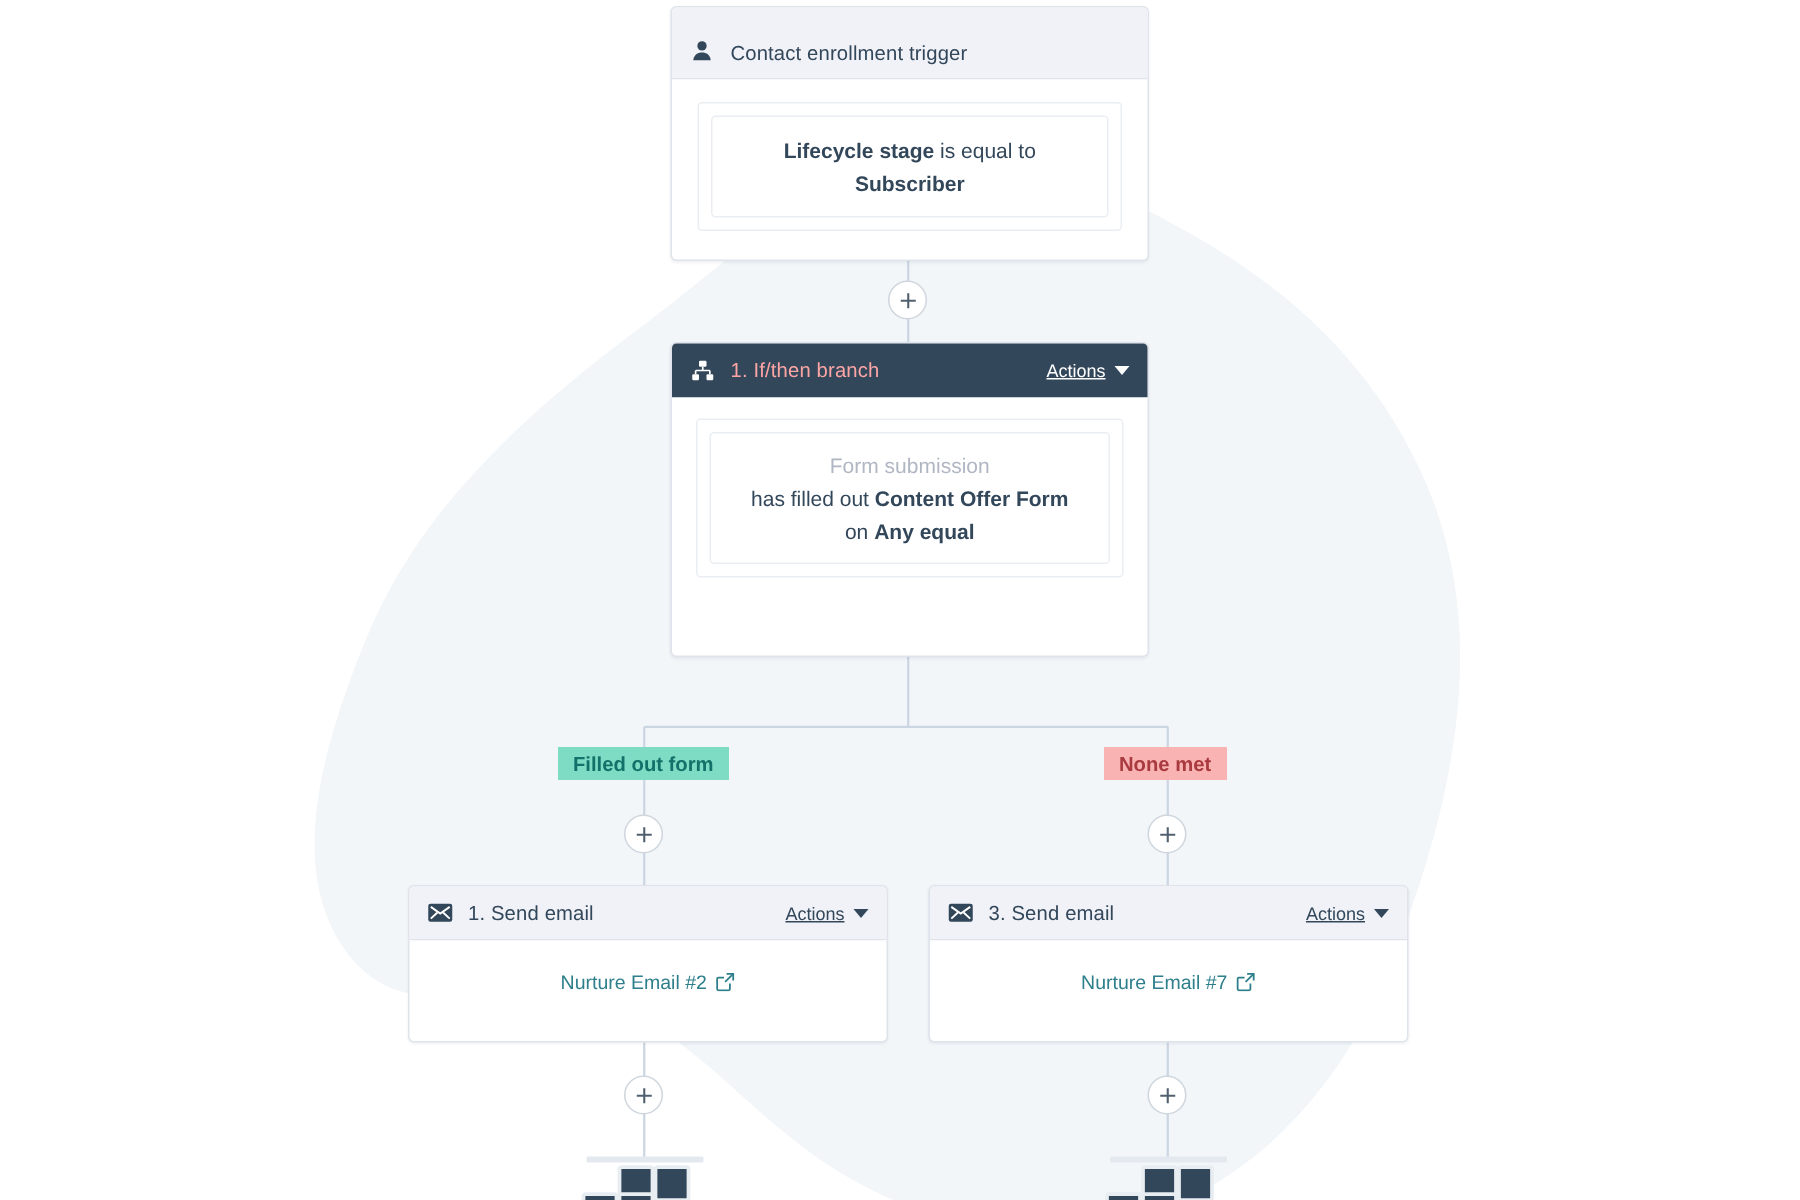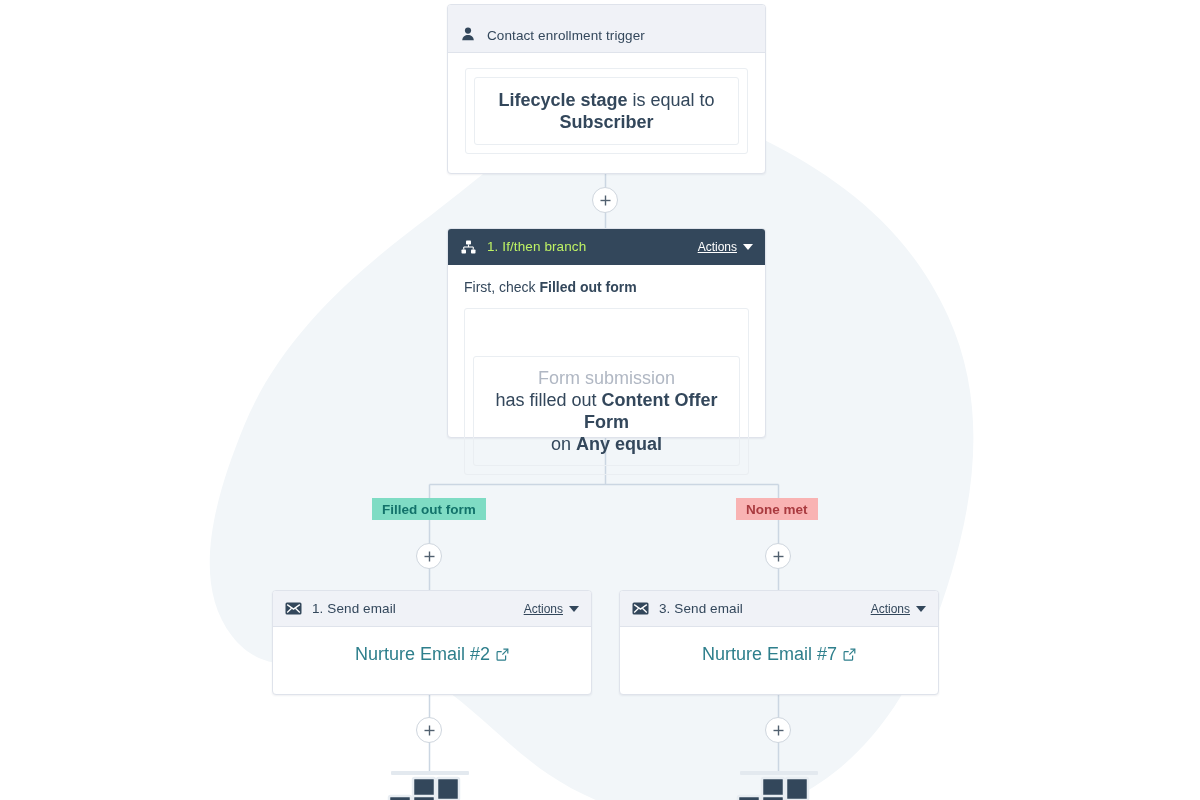--- a/index.html
+++ b/index.html
@@ -76,21 +76,21 @@
     margin-right: 10px;
     flex: 0 0 auto;
   }
   .hdr-title {
     font-size: 13.5px;
     color: #33475b;
     letter-spacing: 0.1px;
     white-space: nowrap;
   }
   .card-header.dark .hdr-title {
-    color: #bef264;
+    color: #fca5a5;
   }
   .hdr-spacer { flex: 1 1 auto; }
   .actions {
     display: flex;
     align-items: center;
     gap: 6px;
     cursor: pointer;
   }
   .actions-label {
     font-size: 12px;
@@ -128,42 +128,42 @@
     border-radius: 3px;
     min-height: 68px;
     display: flex;
     align-items: center;
     justify-content: center;
     padding: 10px 14px;
     box-sizing: border-box;
     text-align: center;
   }
   .cond-text {
-    font-size: 18px;
+    font-size: 14px;
     color: #33475b;
     line-height: 22px;
   }
   .cond-text b { font-weight: 700; }
   .cond-muted { color: #b0b7c3; }
 
   .first-check {
     font-size: 14px;
     color: #33475b;
     margin-bottom: 13px;
   }
   .first-check b { font-weight: 700; }
 
   .email-link-wrap {
     display: flex;
     align-items: center;
     justify-content: center;
     height: 54px;
   }
   .email-link {
-    font-size: 18px;
+    font-size: 13px;
     color: #2e7f8c;
     display: inline-flex;
     align-items: center;
     gap: 6px;
     cursor: pointer;
   }
 
   
   .plus-btn {
     position: absolute;
@@ -287,25 +287,22 @@
           </svg>
         </span>
         <span class="hdr-title">1. If/then branch</span>
         <span class="hdr-spacer"></span>
         <span class="actions">
           <span class="actions-label">Actions</span>
           <span class="caret"></span>
         </span>
       </div>
       <div class="card-body">
-        <div class="first-check">
-          <span>First, check </span><b>Filled out form</b>
-        </div>
         <div class="filter-outer">
-          <div class="filter-inner" style="min-height:88px;margin-top:39px;">
+          <div class="filter-inner" style="min-height:88px;">
             <div class="cond-text">
               <div class="cond-muted">Form submission</div>
               <div><span>has filled out </span><b>Content Offer Form</b></div>
               <div><span>on </span><b>Any equal</b></div>
             </div>
           </div>
         </div>
       </div>
     </div>
 

